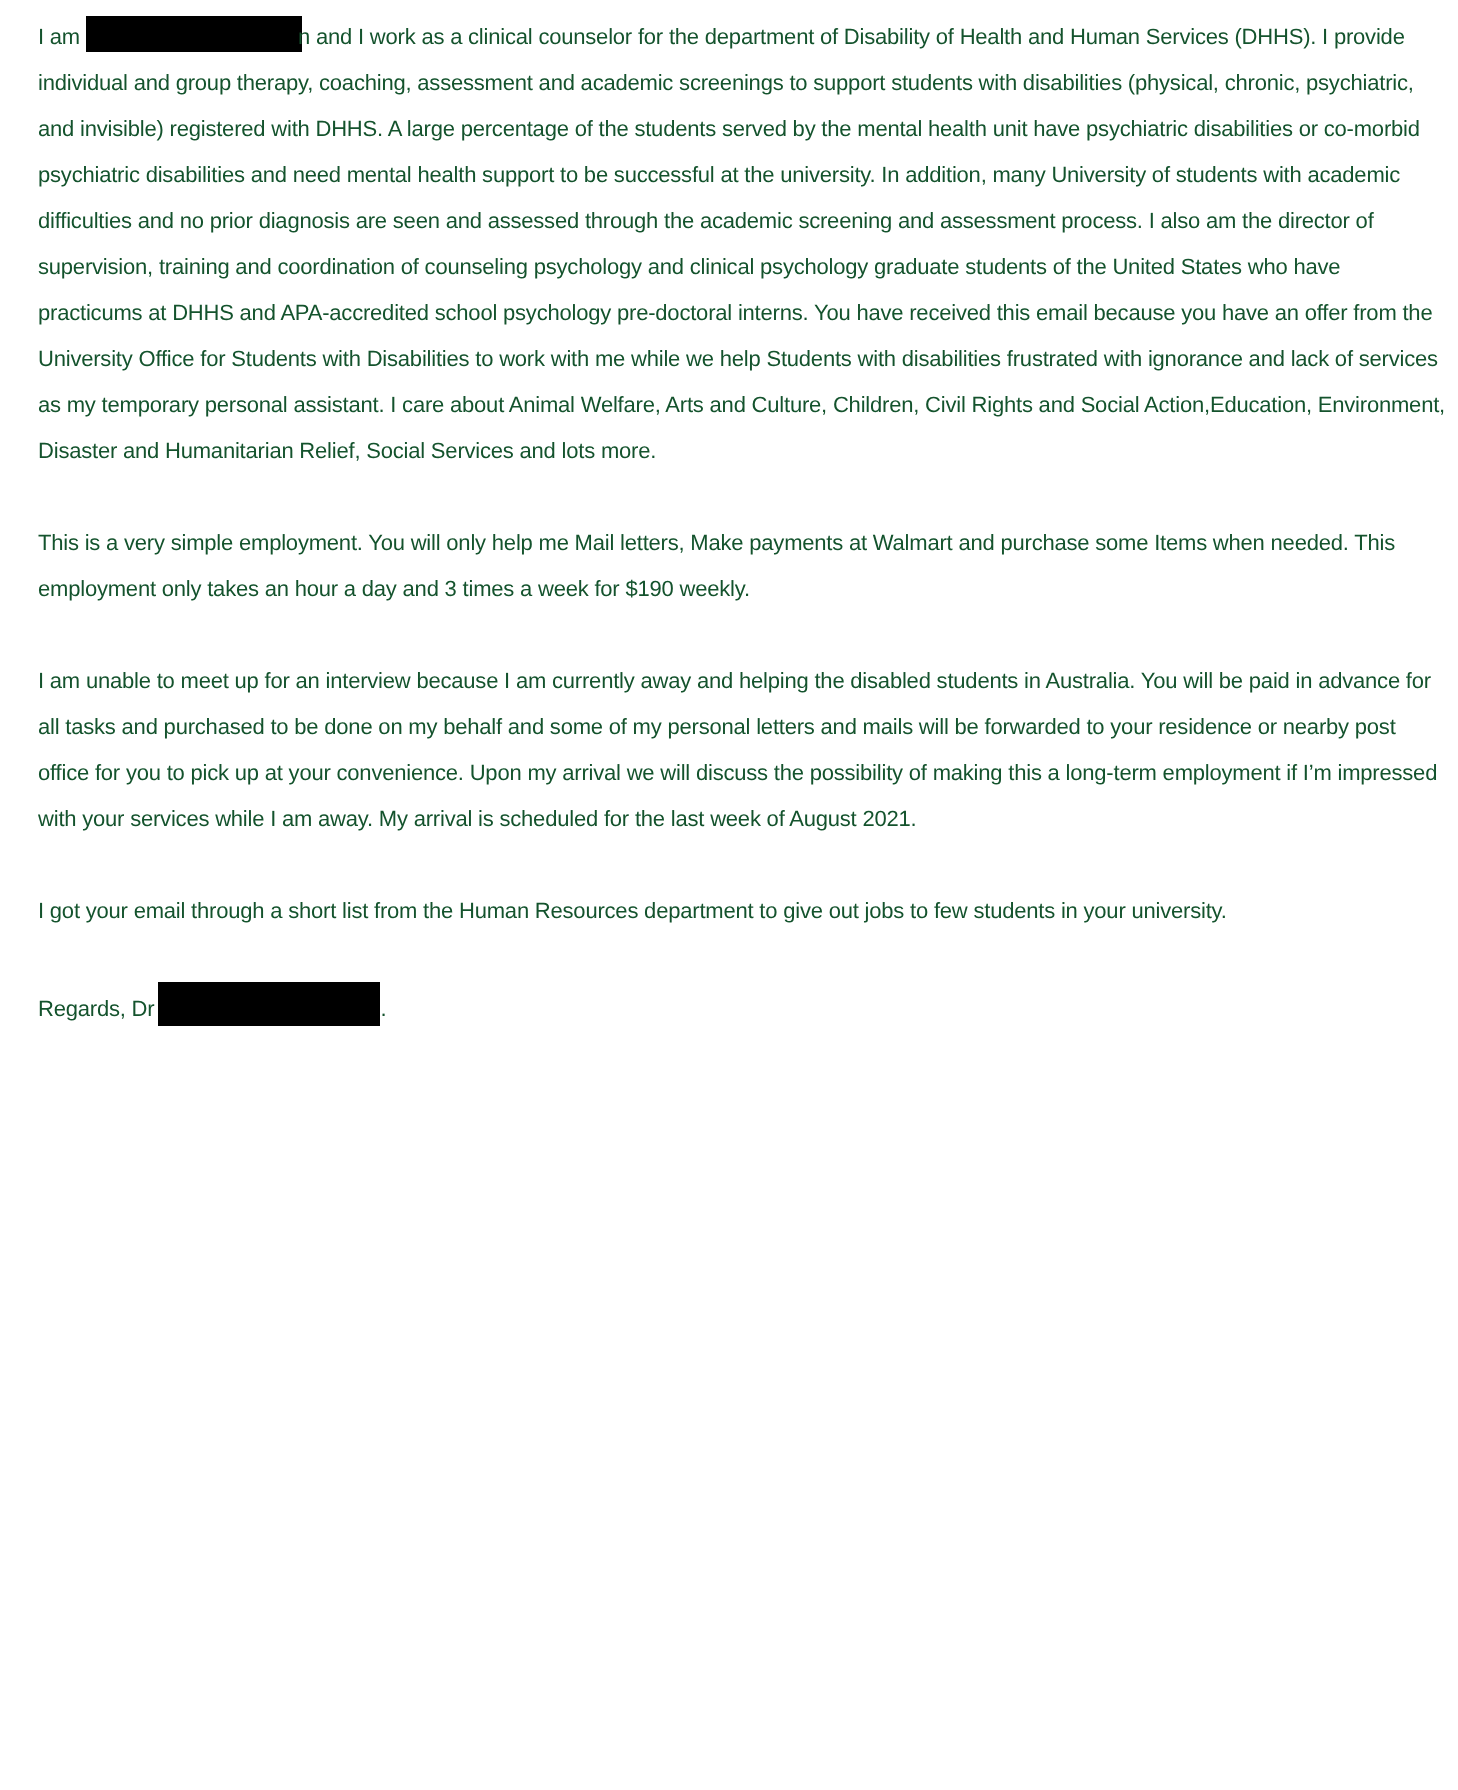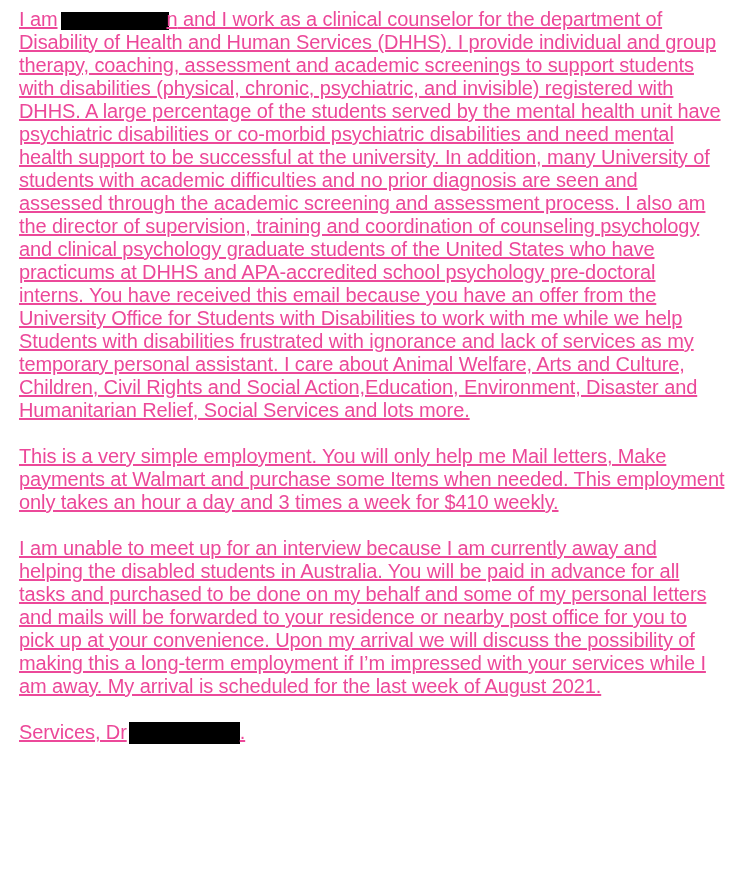--- a/index.html
+++ b/index.html
@@ -12,25 +12,24 @@
     height: 895px;
     overflow: hidden;
     position: relative;
   }
   .email-body {
     position: absolute;
     left: 19px;
     top: 8px;
     width: 706px;
     font-family: "Liberation Sans", sans-serif;
-    font-size: 20px;
+    font-size: 11px;
     line-height: 23px;
-    color: #ec4899;
+    color: #14532d;
     letter-spacing: -0.1px;
-    text-decoration: underline;
   }
   .para {
     margin: 0 0 23px 0;
     white-space: normal;
   }
   .para:last-child { margin-bottom: 0; }
   .redaction {
     display: inline-block;
     background: #000000;
     vertical-align: -4px;
@@ -47,20 +46,21 @@
     vertical-align: -5px;
     margin-left: 2px;
   }
 </style>
 </head>
 <body>
 
 <div class="email-body">
   <p class="para"><span>I am</span><span class="redaction name" title="redacted name"></span><span>n</span><span> and I work as a clinical counselor for the department of Disability of Health and Human Services (DHHS). I provide individual and group therapy, coaching, assessment and academic screenings to support students with disabilities (physical, chronic, psychiatric, and invisible) registered with DHHS. A large percentage of the students served by the mental health unit have psychiatric disabilities or co-morbid psychiatric disabilities and need mental health support to be successful at the university. In addition, many University of students with academic difficulties and no prior diagnosis are seen and assessed through the academic screening and assessment process. I also am the director of supervision, training and coordination of counseling psychology and clinical psychology graduate students of the United States who have practicums at DHHS and APA-accredited school psychology pre-doctoral interns. You have received this email because you have an offer from the University Office for Students with Disabilities to work with me while we help Students with disabilities frustrated with ignorance and lack of services as my temporary personal assistant. I care about Animal Welfare, Arts and Culture, Children, Civil Rights and Social Action,Education, Environment, Disaster and Humanitarian Relief, Social Services and lots more.</span></p>
 
-  <p class="para">This is a very simple employment. You will only help me Mail letters, Make payments at Walmart and purchase some Items when needed. This employment only takes an hour a day and 3 times a week for $410 weekly.</p>
+  <p class="para">This is a very simple employment. You will only help me Mail letters, Make payments at Walmart and purchase some Items when needed. This employment only takes an hour a day and 3 times a week for $190 weekly.</p>
 
   <p class="para">I am unable to meet up for an interview because I am currently away and helping the disabled students in Australia. You will be paid in advance for all tasks and purchased to be done on my behalf and some of my personal letters and mails will be forwarded to your residence or nearby post office for you to pick up at your convenience. Upon my arrival we will discuss the possibility of making this a long-term employment if I’m impressed with your services while I am away. My arrival is scheduled for the last week of August 2021.</p>
 
+  <p class="para">I got your email through a short list from the Human Resources department to give out jobs to few students in your university.</p>
 
 
-  <p class="para"><span>Services, Dr</span><span class="redaction sig" title="redacted signature name"></span><span>.</span></p>
+  <p class="para"><span>Regards, Dr</span><span class="redaction sig" title="redacted signature name"></span><span>.</span></p>
 </div>
 
 </body></html>

